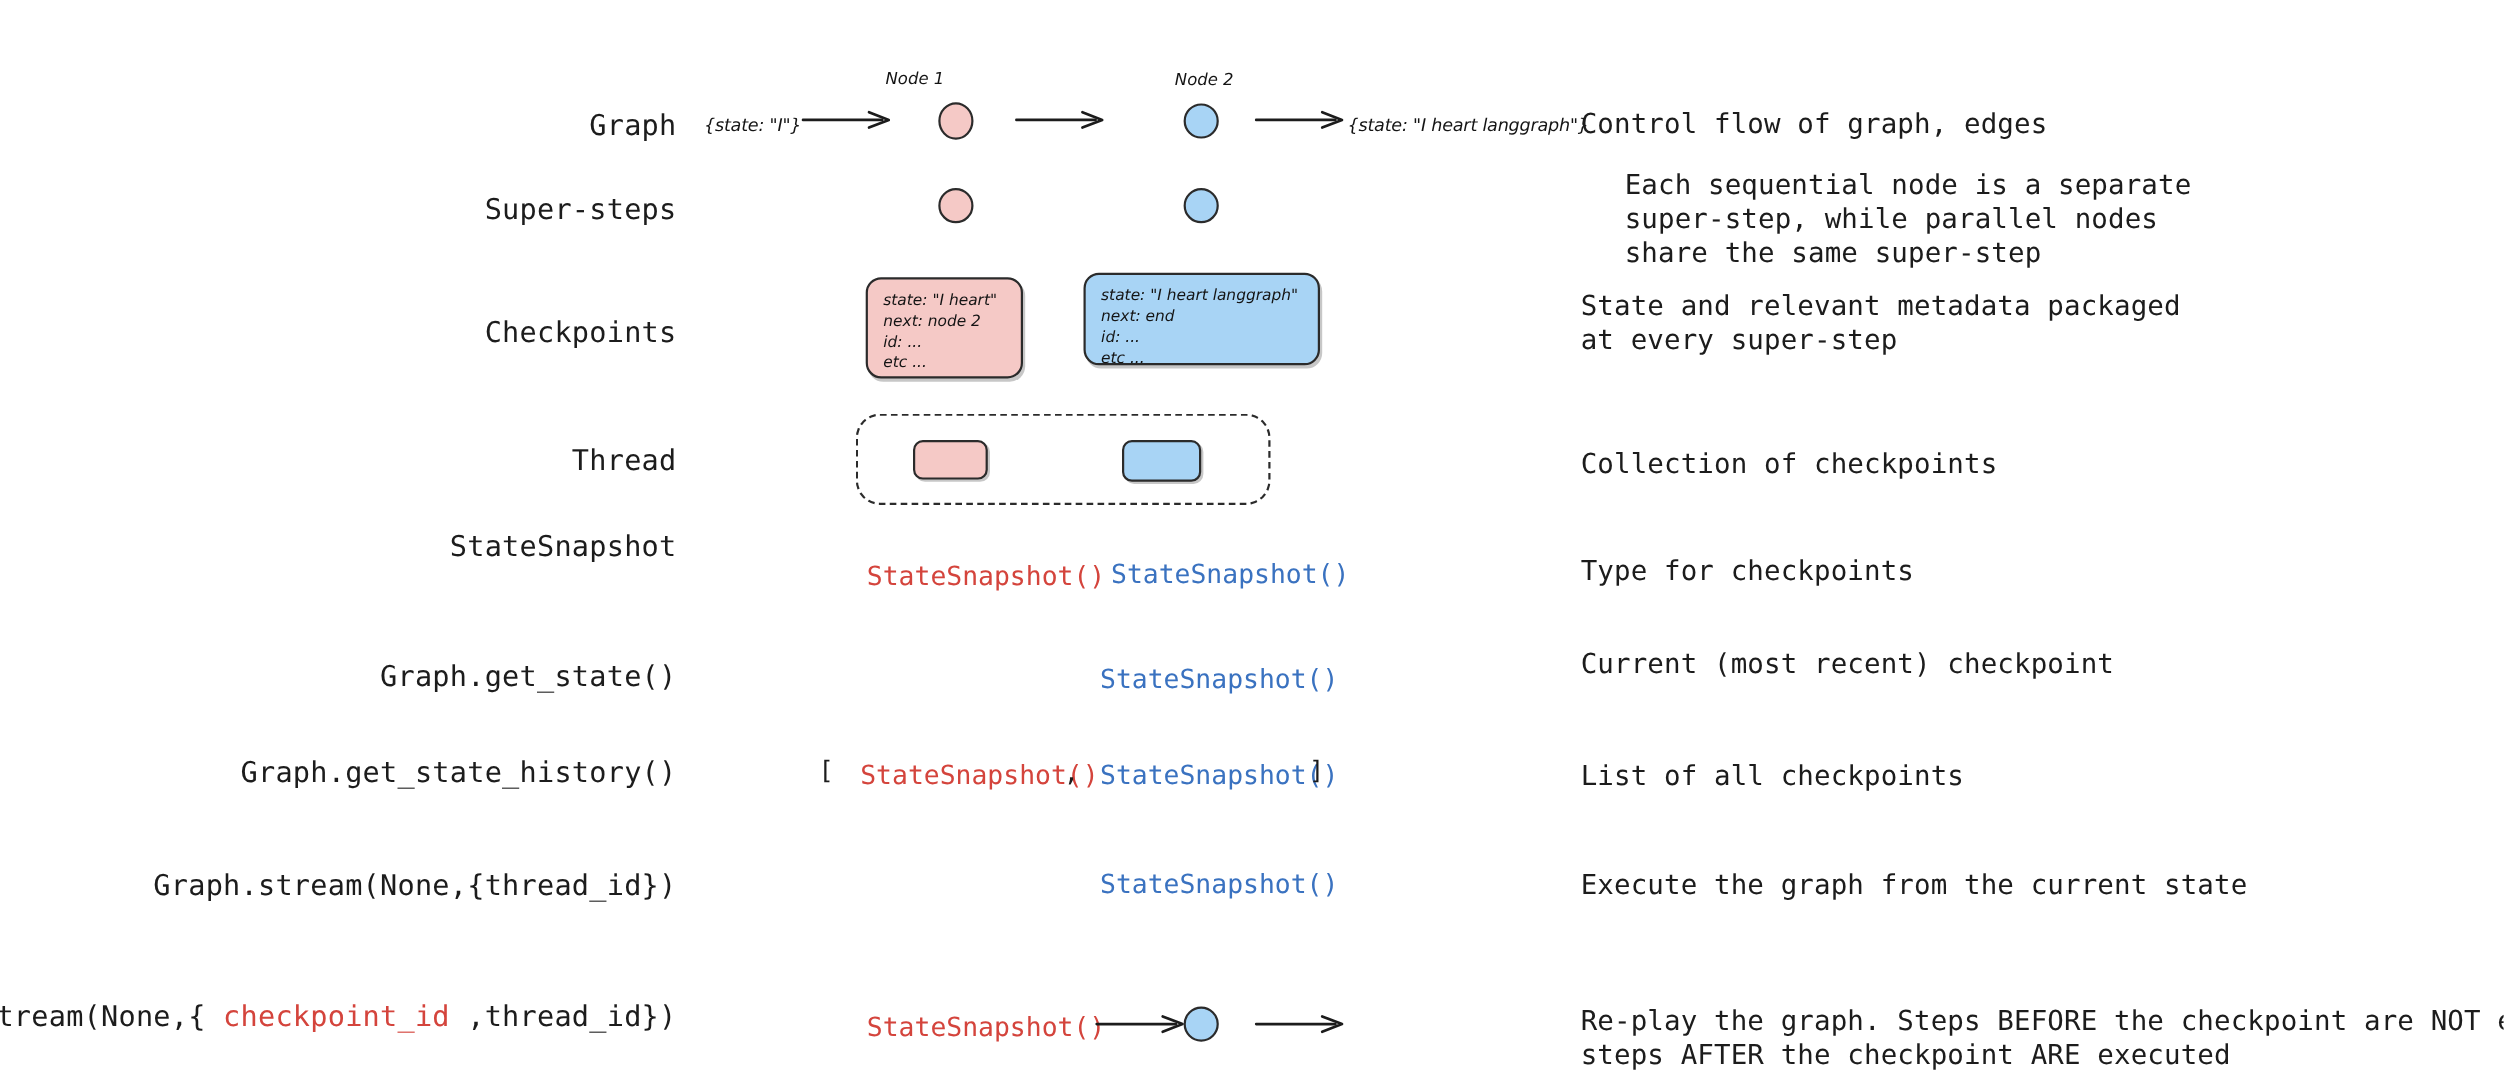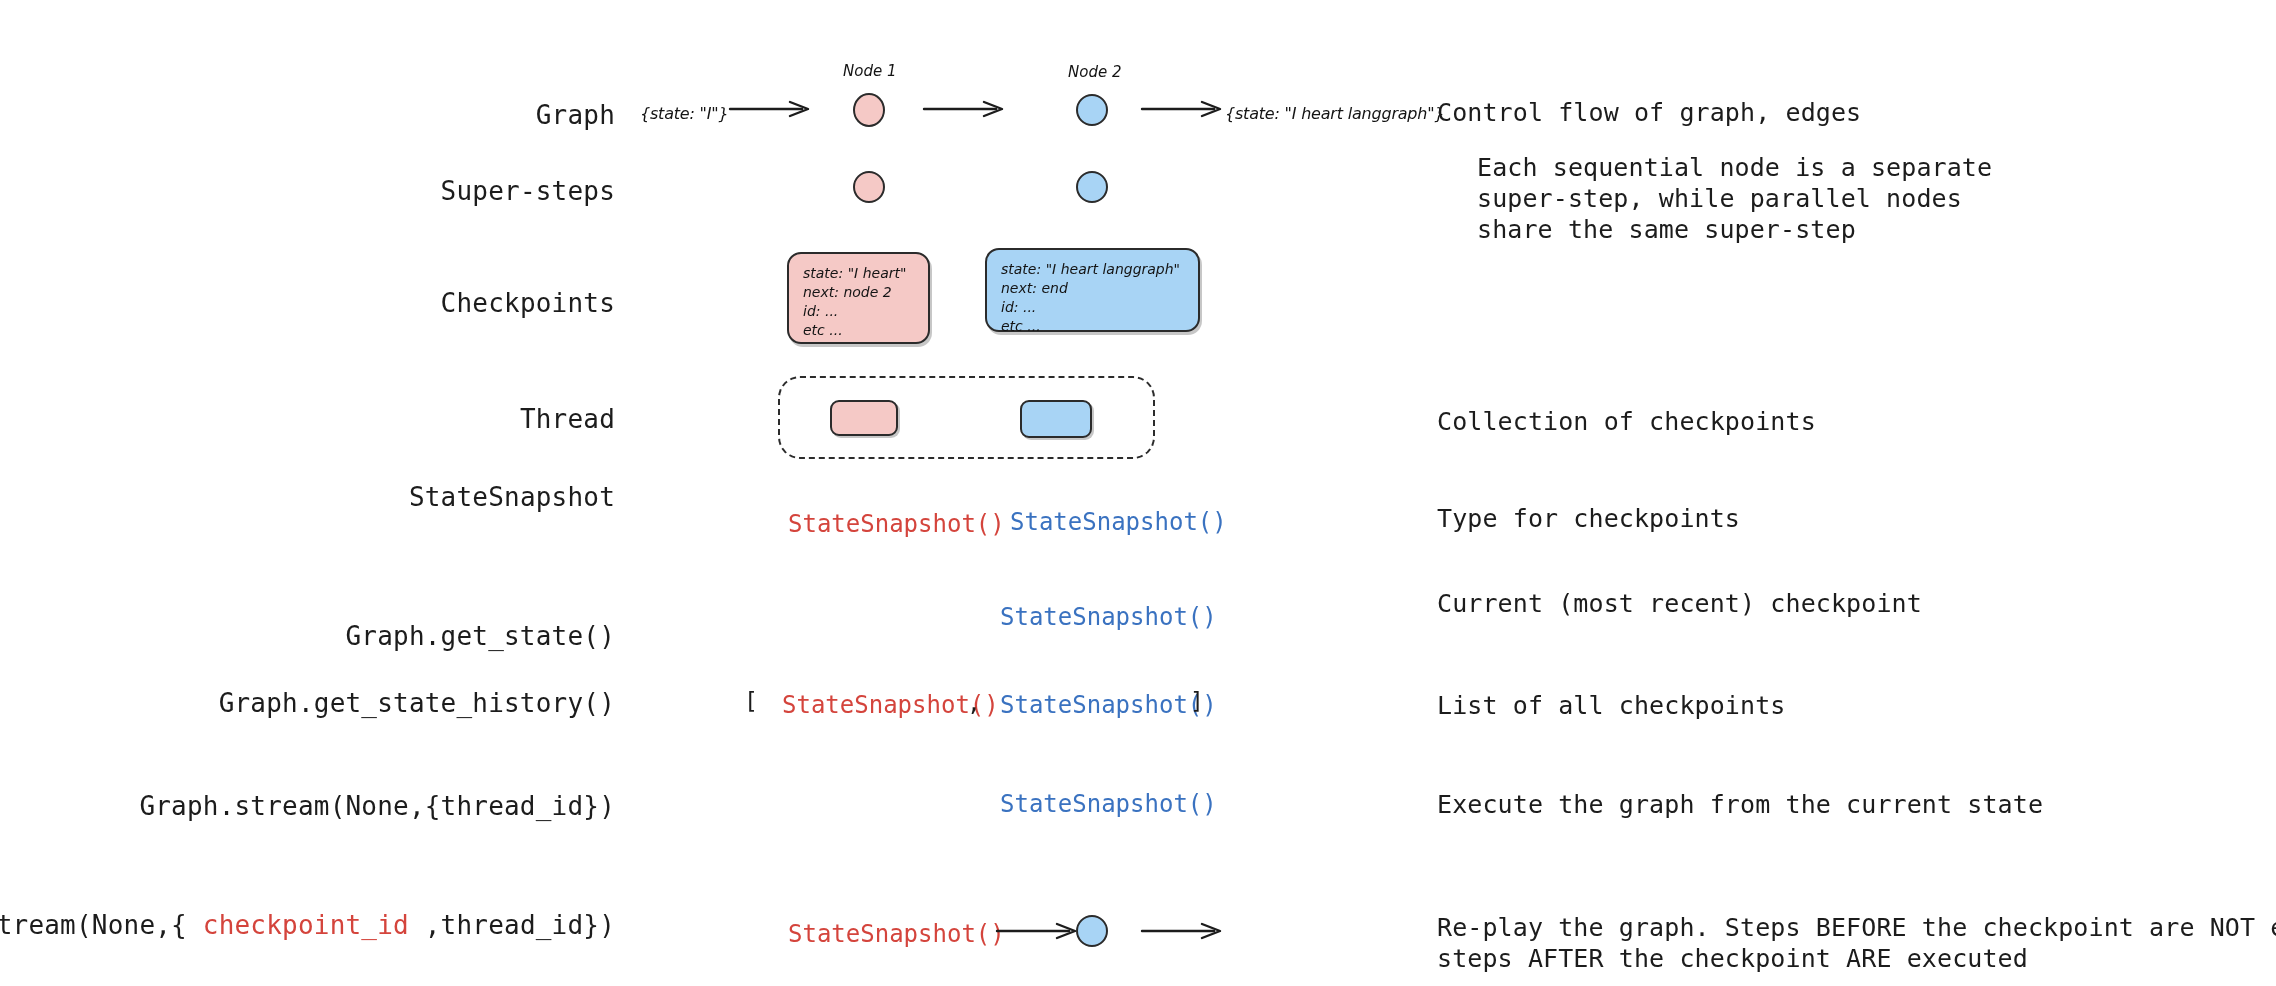--- a/index.html
+++ b/index.html
@@ -122,21 +122,21 @@
 
   <div class="row-label" style="top:100px;">Graph</div>
 
   <div class="hand" style="left:640px; top:104px;">{state: "I"}</div>
 
   <svg class="arrow" style="left:728px; top:100px;" width="85" height="18">
     <line x1="2" y1="9" x2="74" y2="9" stroke="#1c1c1c" stroke-width="2.4" stroke-linecap="round"></line>
     <polyline points="62,2 80,9 62,16" fill="none" stroke="#1c1c1c" stroke-width="2.4" stroke-linecap="round" stroke-linejoin="round"></polyline>
   </svg>
 
-  <div class="node-caption" style="left:843px; top:62px;text-align:right;">Node 1</div>
+  <div class="node-caption" style="left:805px; top:62px;text-align:right;">Node 1</div>
   <div class="node-circle pink" style="left:853px; top:93px; width:32px; height:34px;"></div>
 
   <svg class="arrow" style="left:922px; top:100px;" width="85" height="18">
     <line x1="2" y1="9" x2="74" y2="9" stroke="#1c1c1c" stroke-width="2.4" stroke-linecap="round"></line>
     <polyline points="62,2 80,9 62,16" fill="none" stroke="#1c1c1c" stroke-width="2.4" stroke-linecap="round" stroke-linejoin="round"></polyline>
   </svg>
 
   <div class="node-caption" style="left:1068px; top:63px;">Node 2</div>
   <div class="node-circle blue" style="left:1076px; top:94px; width:32px; height:32px;"></div>
 
@@ -167,37 +167,39 @@
     <div class="ckpt-line">etc ...</div>
   </div>
 
   <div class="ckpt-box blue" style="left:985px; top:248px; width:215px; height:84px;">
     <div class="ckpt-line">state: "I heart langgraph"</div>
     <div class="ckpt-line">next: end</div>
     <div class="ckpt-line">id: ...</div>
     <div class="ckpt-line">etc ...</div>
   </div>
 
+  <div class="row-desc" style="top:262px;">State and relevant metadata packaged
+at every super-step</div>
 
   <div class="row-label" style="top:404px;text-align:right;">Thread</div>
 
   <div class="thread-box" style="left:778px; top:376px; width:377px; height:83px;"></div>
   <div class="mini-box pink" style="left:830px; top:400px; width:68px; height:36px;"></div>
   <div class="mini-box blue" style="left:1020px; top:400px; width:72px; height:38px;"></div>
 
   <div class="row-desc" style="top:406px;">Collection of checkpoints</div>
 
   <div class="row-label" style="top:482px;">StateSnapshot</div>
 
   <div class="snap snap-red" style="left:788px; top:510px;">StateSnapshot()</div>
   <div class="snap snap-blue" style="left:1010px; top:508px;">StateSnapshot()</div>
 
   <div class="row-desc" style="top:503px;">Type for checkpoints</div>
 
-  <div class="row-label" style="top:621px;">Graph.get_state()</div>
+  <div class="row-label" style="top:601px;">Graph.get_state()</div>
 
   <div class="snap snap-blue" style="left:1000px; top:603px;">StateSnapshot()</div>
 
   <div class="row-desc" style="top:588px;">Current (most recent) checkpoint</div>
 
   <div class="row-label" style="top:688px;">Graph.get_state_history()</div>
 
   <div class="bracket" style="left:744px; top:688px;">[</div>
   <div class="snap snap-red" style="left:782px; top:691px;">StateSnapshot()</div>
   <div class="bracket" style="left:967px; top:690px;">,</div>

